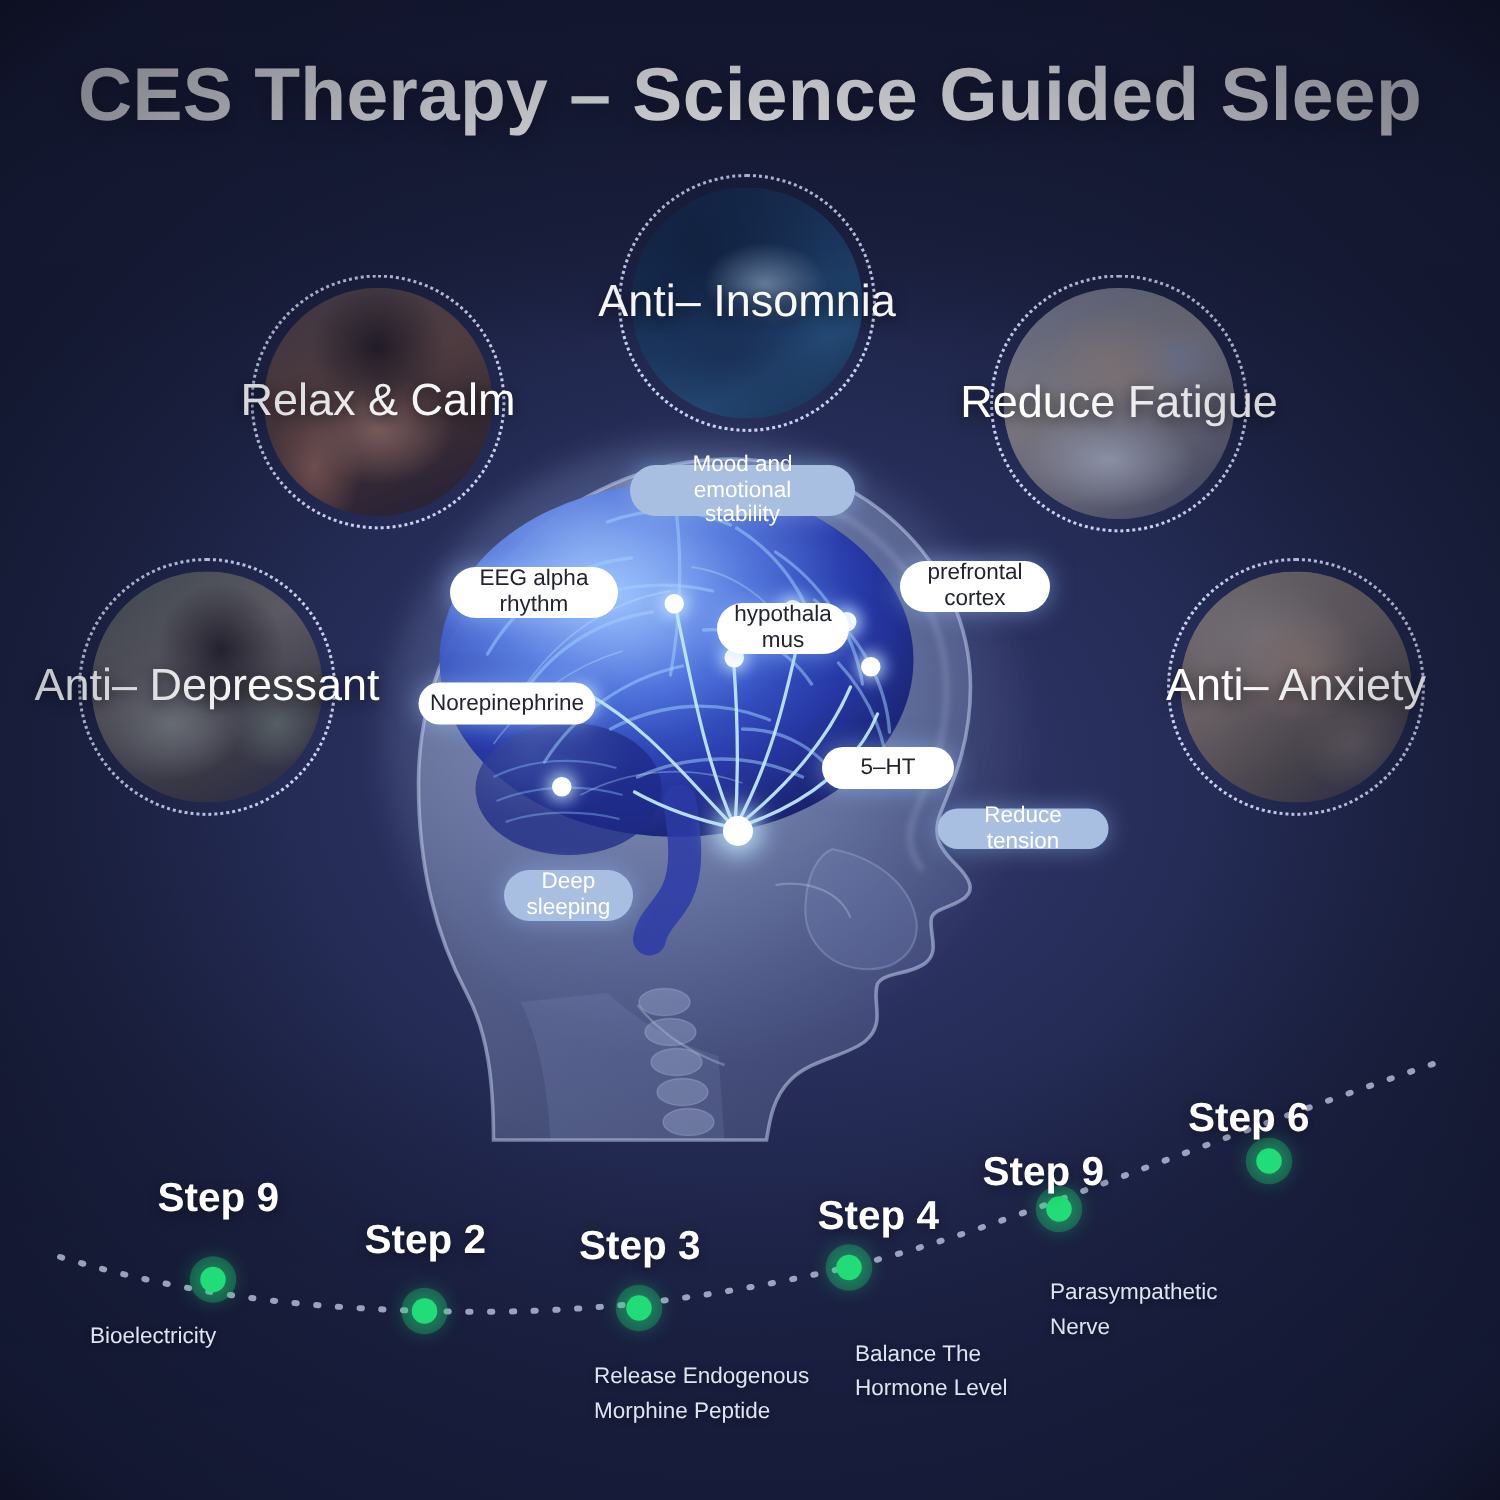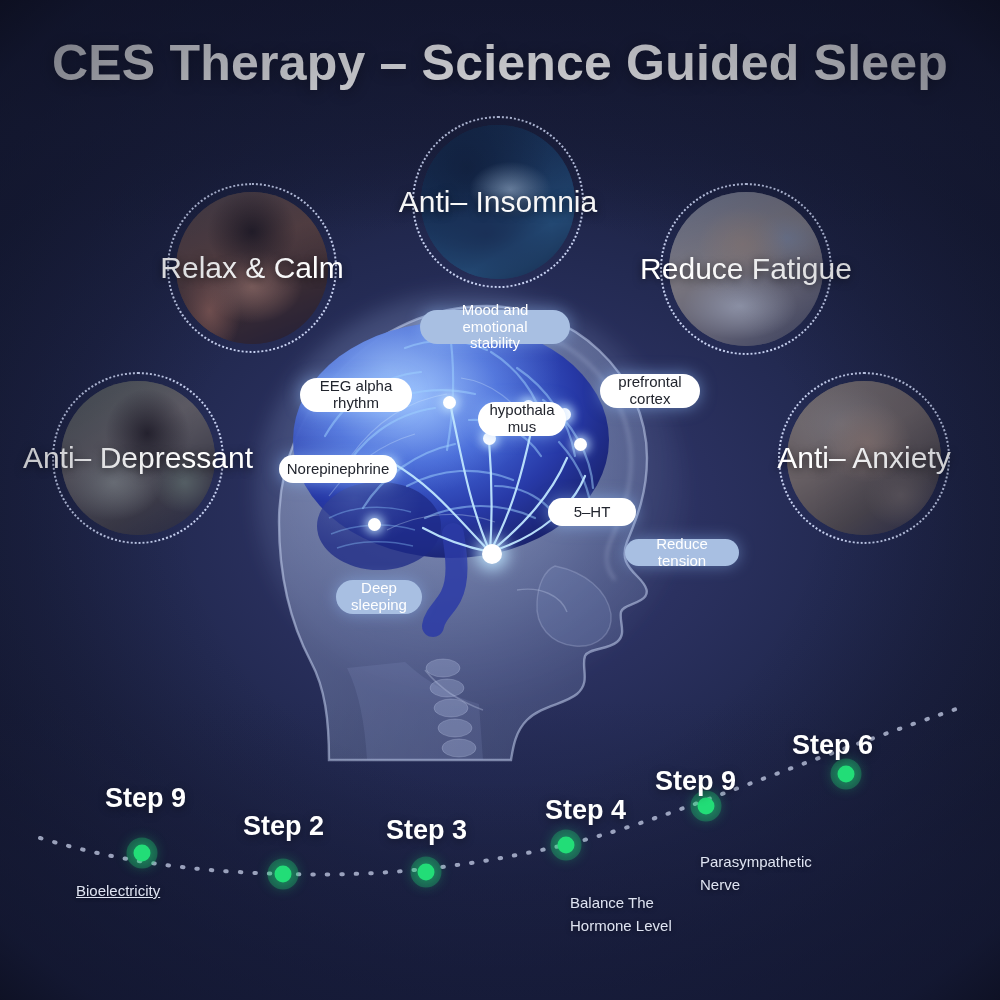--- a/index.html
+++ b/index.html
@@ -339,20 +339,22 @@
     <div class="step-dot" style="left:706px;top:116px;"></div>
     <div class="step-dot" style="left:846px;top:84px;"></div>
 
     <div class="step-label" style="left:105px;top:93px;">Step 9</div>
     <div class="step-label" style="left:243px;top:121px;">Step 2</div>
     <div class="step-label" style="left:386px;top:125px;">Step 3</div>
     <div class="step-label" style="left:519px;top:105px;margin-left:26px;">Step 4</div>
     <div class="step-label" style="left:655px;top:76px;">Step 9</div>
     <div class="step-label" style="left:792px;top:20px;margin-top:20px;">Step 6</div>
 
-    <div class="step-desc" style="left:76px;top:189px;text-decoration:underline;">Bioelectricity</div>
+    <div class="step-desc" style="left:60px;top:189px;">Bioelectricity</div>
+    <div class="step-desc" style="left:396px;top:216px;">Release Endogenous
+Morphine Peptide</div>
     <div class="step-desc" style="left:570px;top:201px;">Balance The
 Hormone Level</div>
     <div class="step-desc" style="left:700px;top:160px;">Parasympathetic
 Nerve</div>
   </div>
 
 </div>
 
 </body></html>

